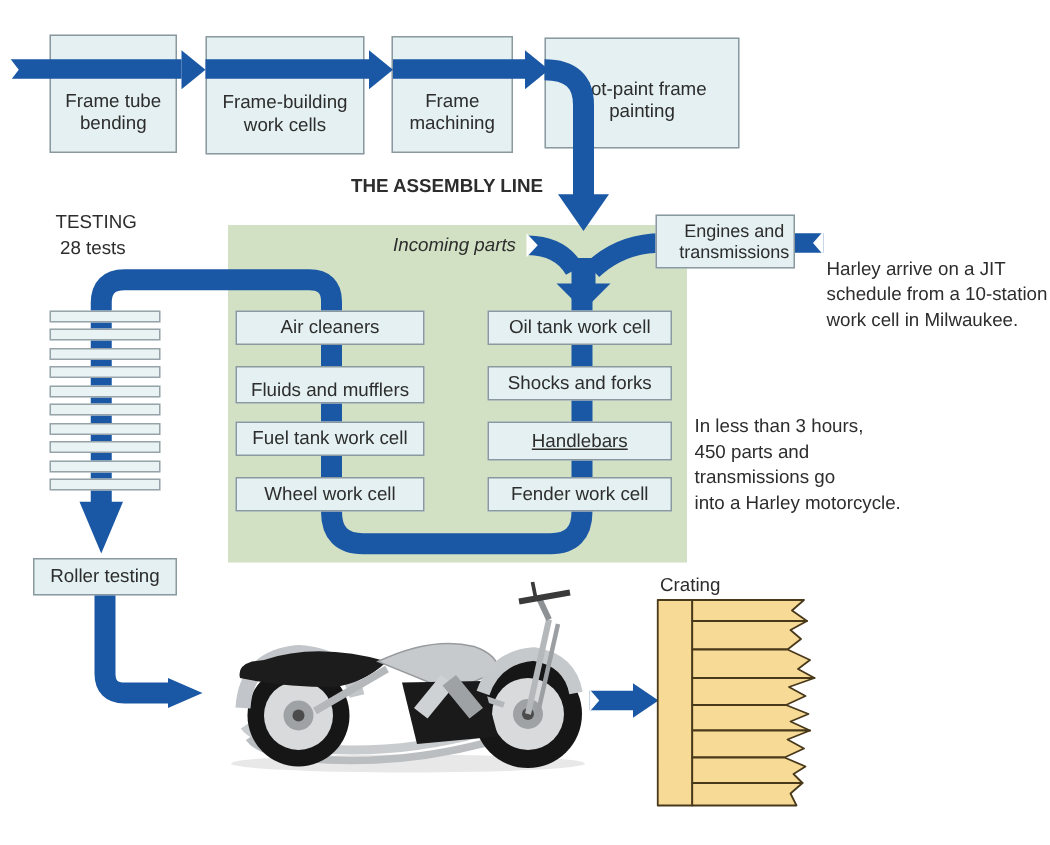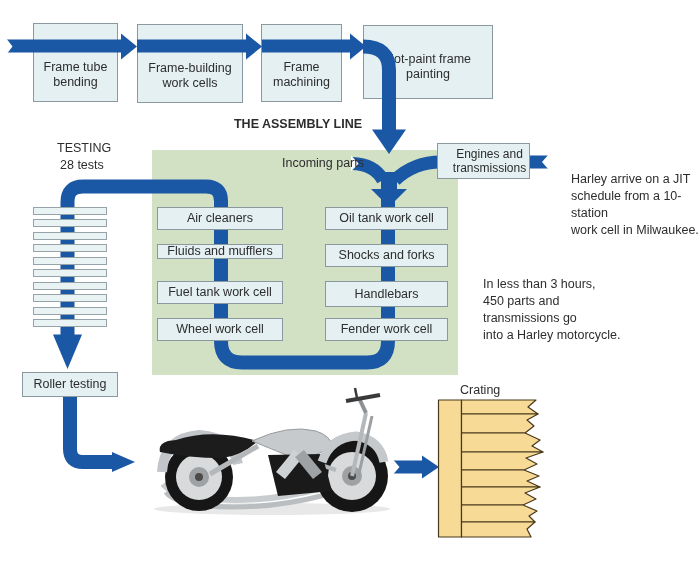--- a/index.html
+++ b/index.html
@@ -10,30 +10,30 @@
   .green{position:absolute;left:152px;top:150px;width:306px;height:225px;
          background:var(--green-bg,#d2e0c4);z-index:0;}
   .box{position:absolute;background:var(--box-fill,#e4f0f1);border:1.5px solid var(--box-border,#8a989f);
        display:flex;align-items:center;justify-content:center;text-align:center;
        font-size:12.5px;line-height:15px;z-index:2;box-sizing:border-box;}
   .topbox{padding-top:24px;}
   .topbox .lbl{width:94px;}
   .cell{z-index:2;font-size:12.5px;}
   .title{position:absolute;left:218px;top:117px;width:160px;text-align:center;
          font-weight:bold;font-size:12.5px;z-index:2;}
-  .txt{position:absolute;font-size:12.5px;line-height:17px;z-index:2;margin-left:20px;}
+  .txt{position:absolute;font-size:12.5px;line-height:17px;z-index:2;}
   .bars{position:absolute;left:33px;top:207px;width:74px;height:120px;z-index:2;
         display:flex;flex-direction:column;justify-content:space-between;}
   .tbar{height:8px;background:var(--bar-fill,#eaf3f4);border:1px solid #96a4aa;box-sizing:border-box;}
   .ab{fill:var(--arrow-blue,#1a57a4);}
   .as{stroke:var(--arrow-blue,#1a57a4);fill:none;stroke-linejoin:round;}
   .wn{fill:#ffffff;}
   .crate-b{fill:var(--crate-fill,#f7da96);stroke:var(--crate-border,#49391b);
            stroke-width:1.2;stroke-linejoin:round;}
-  .italic{}
+  .italic{font-style:italic;}
 </style>
 </head>
 <body>
 
 <div id="stage">
 
   <div class="green"></div>
 
   <svg id="under" class="layer" width="700" height="563" viewBox="0 0 700 563">
 
@@ -79,37 +79,37 @@
 
   <div class="txt italic" style="left:252px;top:155px;width:92px;text-align:right;">Incoming parts</div>
 
   <div class="box" style="left:437px;top:143px;width:93px;height:36px;font-size:12px;line-height:14px;padding-left:12px;">
     <div style="width:86px;">Engines and transmissions</div>
   </div>
 
   <div class="box cell" style="left:157px;top:207px;width:126px;height:23px;">
       <span>Air cleaners</span>
     </div>
-  <div class="box cell" style="left:157px;top:244px;width:126px;height:15px;">
+  <div class="box cell" style="left:157px;top:244px;width:126px;height:25px;align-items:flex-end;">
       <span>Fluids and mufflers</span>
     </div>
   <div class="box cell" style="left:157px;top:281px;width:126px;height:23px;">
       <span>Fuel tank work cell</span>
     </div>
   <div class="box cell" style="left:157px;top:318px;width:126px;height:23px;">
       <span>Wheel work cell</span>
     </div>
 
   <div class="box cell" style="left:325px;top:207px;width:123px;height:23px;">
       <span>Oil tank work cell</span>
     </div>
   <div class="box cell" style="left:325px;top:244px;width:123px;height:23px;">
       <span>Shocks and forks</span>
     </div>
-  <div class="box cell" style="left:325px;top:281px;width:123px;height:26px;">
+  <div class="box cell" style="left:325px;top:281px;width:123px;height:26px;text-decoration:underline;">
       <span>Handlebars</span>
     </div>
   <div class="box cell" style="left:325px;top:318px;width:123px;height:23px;">
       <span>Fender work cell</span>
     </div>
 
   <div class="bars">
     <div class="tbar"></div>
     <div class="tbar"></div>
     <div class="tbar"></div>

